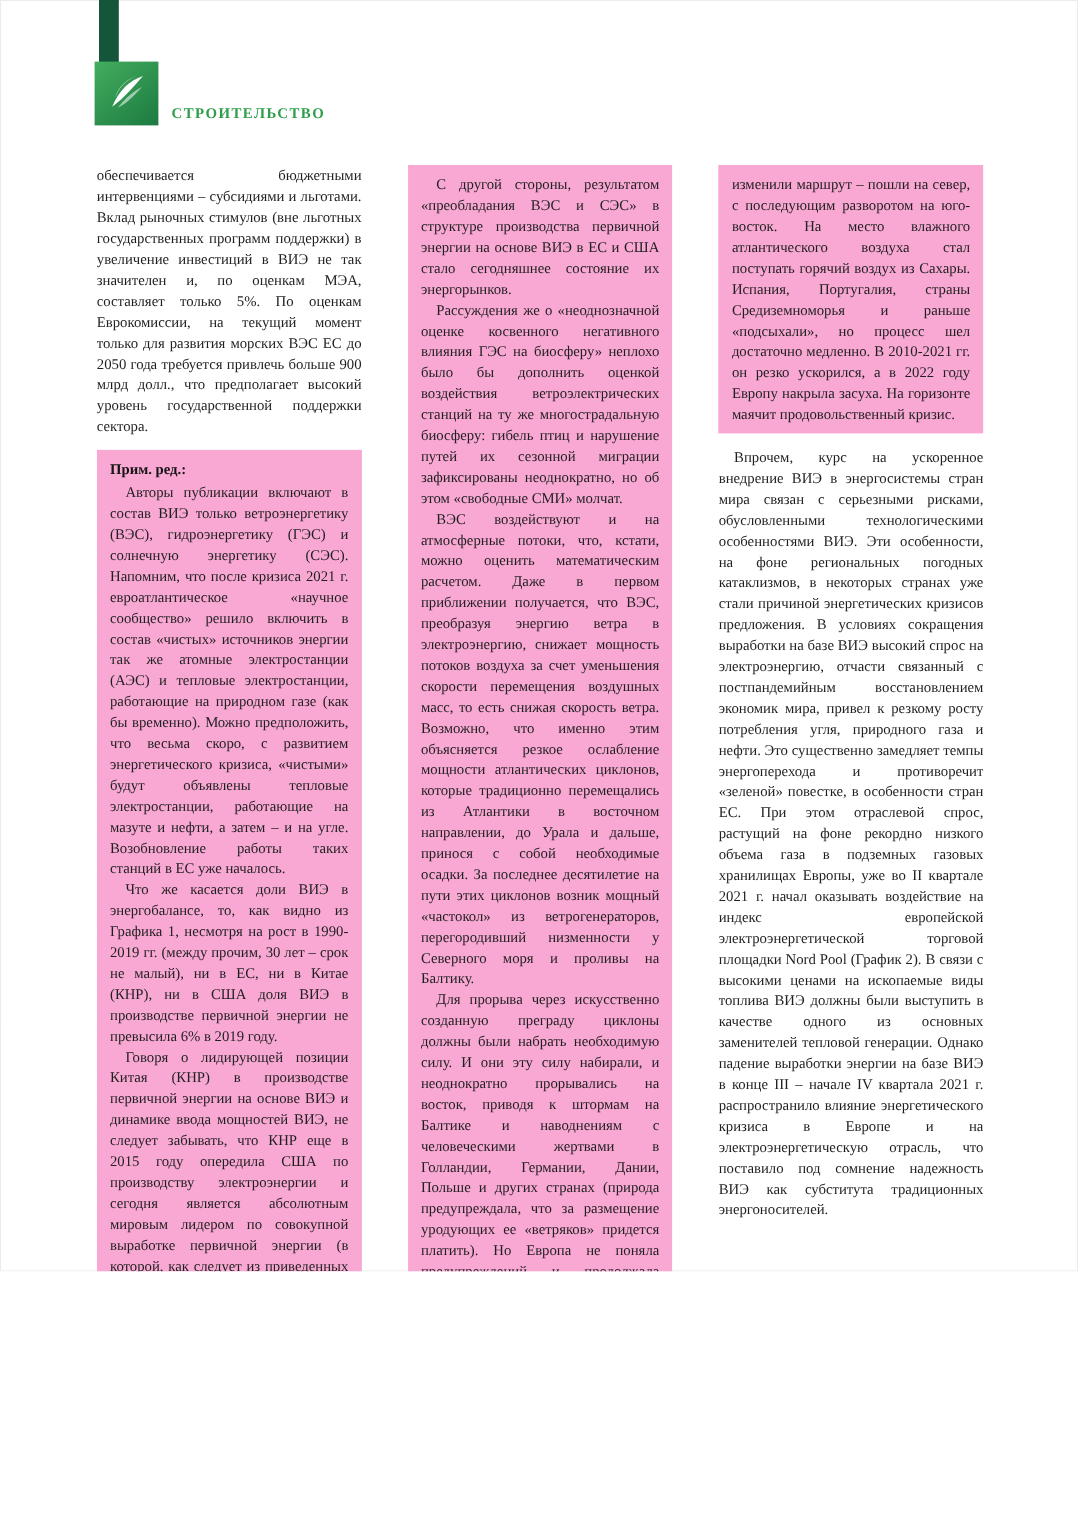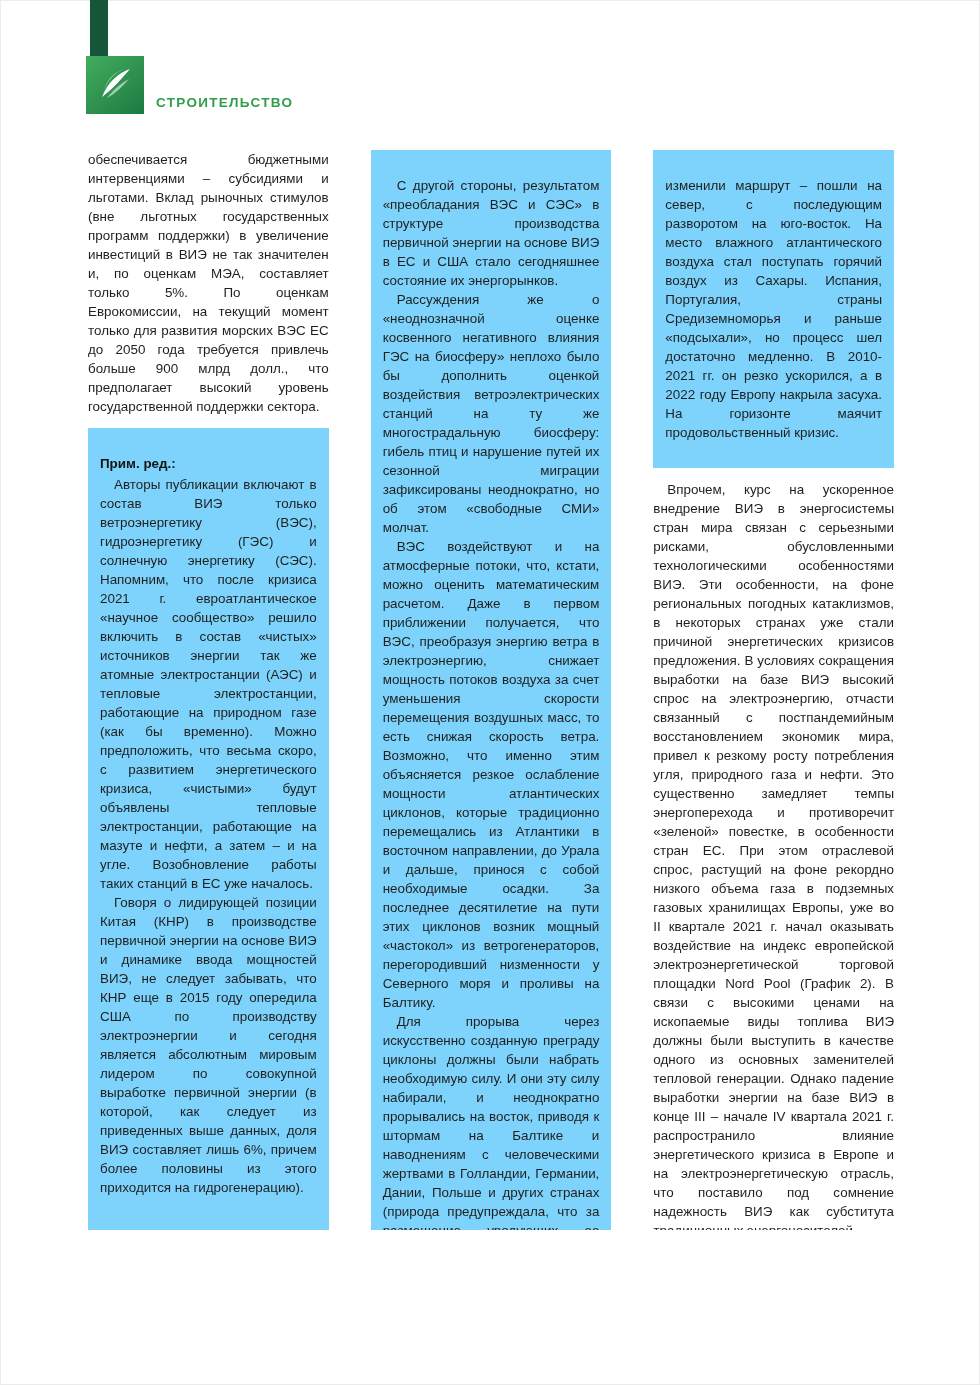--- a/index.html
+++ b/index.html
@@ -1,18 +1,18 @@
 <!DOCTYPE html>
 <html lang="ru"><head>
 <meta charset="utf-8">
 <style>
   html,body { margin:0; padding:0; background:#ffffff; }
   .page {
-    position:relative; width:980px; height:1385px; background:#ffffff;
-    font-family:Liberation Sans, sans-serif; color:#1f1f1f;
+    position:relative; width:980px; height:1156px; background:#ffffff;
+    font-family:Liberation Serif, serif; color:#1f1f1f;
     overflow:hidden; box-shadow: inset 0 0 0 1px #ececec;
   }
   
   .brand-bar { position:absolute; left:90px; top:0; width:18px; height:60px; background:#15563a; }
   .brand-logo {
     position:absolute; left:86px; top:56px; width:58px; height:58px;
     background:linear-gradient(140deg,#43ad5e 0%, #1c7a41 100%);
     display:flex; align-items:center; justify-content:center;
   }
   .section-title {
@@ -23,21 +23,21 @@
   .columns {
     position:absolute; left:88px; top:150px; width:806px; height:1080px;
     display:flex; gap:42px; overflow:hidden;
   }
   .column {
     flex:1 1 0; display:flex; flex-direction:column;
     font-size:13.4px; line-height:19px; text-align:justify;
   }
   .column p { margin:0; text-indent:14px; }
   .column p.no-indent { text-indent:0; }
-  .green-block { background:#7dd3fc; padding:26px 12px; box-sizing:border-box; }
+  .green-block { background:#f9a8d4; padding:8px 12px; box-sizing:border-box; }
   .note-label { font-weight:bold; margin-bottom:2px; color:#141414; }
   .fill { flex:1 1 auto; }
   .gap { height:12px; flex:0 0 auto; }
   
   .footer { position:absolute; left:88px; top:1288px; display:flex; align-items:center; }
   .page-num {
     width:30px; height:27px; background:#6cb576; color:#17331f; font-weight:bold;
     display:flex; align-items:center; justify-content:center; font-size:13.5px;
   }
   .credit {
@@ -66,20 +66,21 @@
   <div class="columns">
 
     <div class="column">
       <div>
         <p class="no-indent">обеспечивается бюджетными интервенциями – субсидиями и льготами. Вклад рыночных стимулов (вне льготных государственных программ поддержки) в увеличение инвестиций в ВИЭ не так значителен и, по оценкам МЭА, составляет только 5%. По оценкам Еврокомиссии, на текущий момент только для развития морских ВЭС ЕС до 2050 года требуется привлечь больше 900 млрд долл., что предполагает высокий уровень государственной поддержки сектора.</p>
       </div>
       <div class="gap"></div>
       <div class="green-block fill">
         <div class="note-label">Прим. ред.:</div>
         <p>Авторы публикации включают в состав ВИЭ только ветроэнергетику (ВЭС), гидроэнергетику (ГЭС) и солнечную энергетику (СЭС). Напомним, что после кризиса 2021 г. евроатлантическое «научное сообщество» решило включить в состав «чистых» источников энергии так же атомные электростанции (АЭС) и тепловые электростанции, работающие на природном газе (как бы временно). Можно предположить, что весьма скоро, с развитием энергетического кризиса, «чистыми» будут объявлены тепловые электростанции, работающие на мазуте и нефти, а затем – и на угле. Возобновление работы таких станций в ЕС уже началось.</p>
+        <p>Что же касается доли ВИЭ в энергобалансе, то, как видно из Графика 1, несмотря на рост в 1990-2019 гг. (между прочим, 30 лет – срок не малый), ни в ЕС, ни в Китае (КНР), ни в США доля ВИЭ в производстве первичной энергии не превысила 6% в 2019 году.</p>
         <p>Говоря о лидирующей позиции Китая (КНР) в производстве первичной энергии на основе ВИЭ и динамике ввода мощностей ВИЭ, не следует забывать, что КНР еще в 2015 году опередила США по производству электроэнергии и сегодня является абсолютным мировым лидером по совокупной выработке первичной энергии (в которой, как следует из приведенных выше данных, доля ВИЭ составляет лишь 6%, причем более половины из этого приходится на гидрогенерацию).</p>
       </div>
     </div>
 
     <div class="column">
       <div class="green-block fill">
         <p>С другой стороны, результатом «преобладания ВЭС и СЭС» в структуре производства первичной энергии на основе ВИЭ в ЕС и США стало сегодняшнее состояние их энергорынков.</p>
         <p>Рассуждения же о «неоднозначной оценке косвенного негативного влияния ГЭС на биосферу» неплохо было бы дополнить оценкой воздействия ветроэлектрических станций на ту же многострадальную биосферу: гибель птиц и нарушение путей их сезонной миграции зафиксированы неоднократно, но об этом «свободные СМИ» молчат.</p>
         <p>ВЭС воздействуют и на атмосферные потоки, что, кстати, можно оценить математическим расчетом. Даже в первом приближении получается, что ВЭС, преобразуя энергию ветра в электроэнергию, снижает мощность потоков воздуха за счет уменьшения скорости перемещения воздушных масс, то есть снижая скорость ветра. Возможно, что именно этим объясняется резкое ослабление мощности атлантических циклонов, которые традиционно перемещались из Атлантики в восточном направлении, до Урала и дальше, принося с собой необходимые осадки. За последнее десятилетие на пути этих циклонов возник мощный «частокол» из ветрогенераторов, перегородивший низменности у Северного моря и проливы на Балтику.</p>
         <p>Для прорыва через искусственно созданную преграду циклоны должны были набрать необходимую силу. И они эту силу набирали, и неоднократно прорывались на восток, приводя к штормам на Балтике и наводнениям с человеческими жертвами в Голландии, Германии, Дании, Польше и других странах (природа предупреждала, что за размещение уродующих ее «ветряков» придется платить). Но Европа не поняла предупреждений и продолжала строительство все новых и новых «ветряков» под радостные вопли «зеленых» всех мастей.</p>

